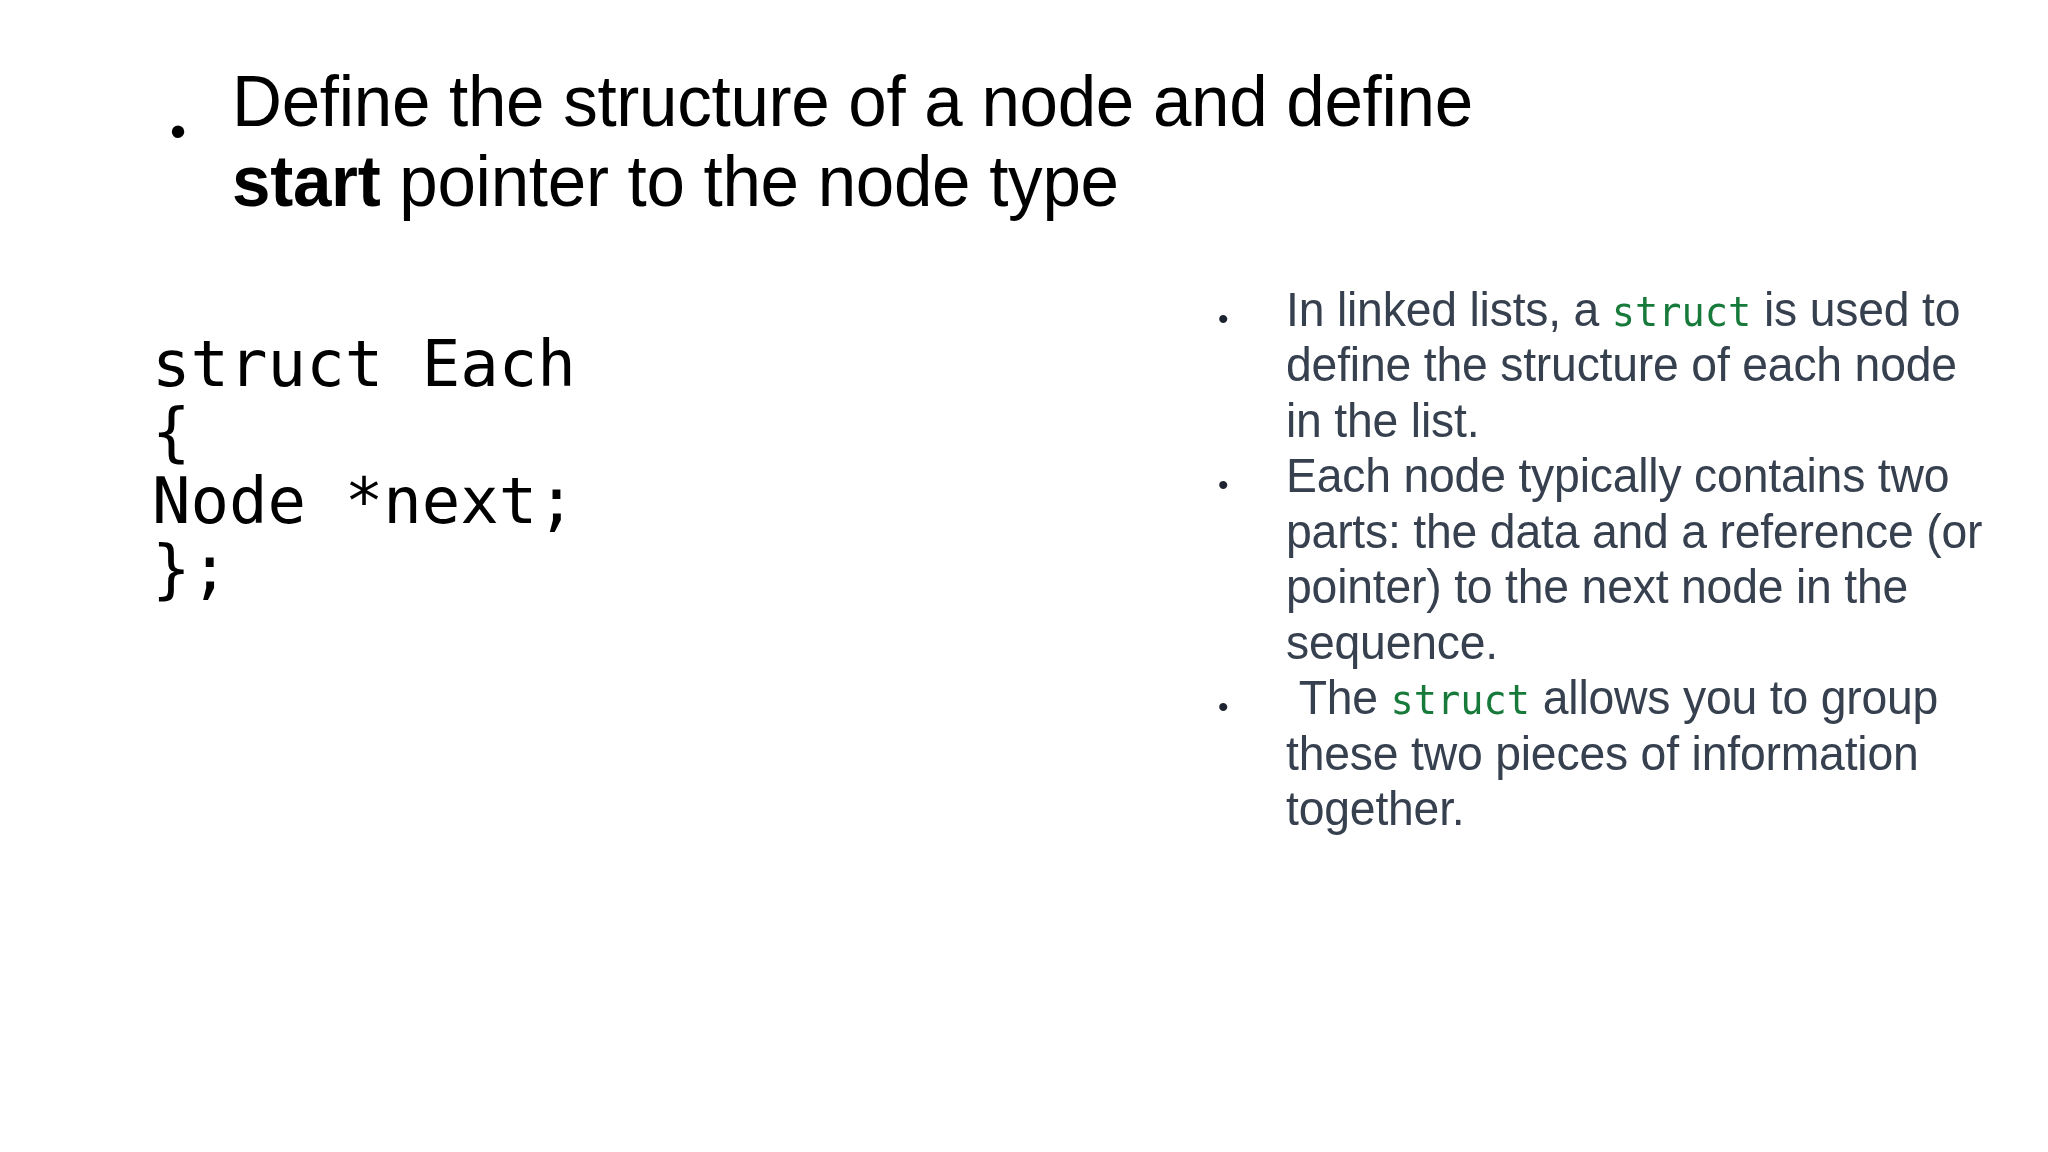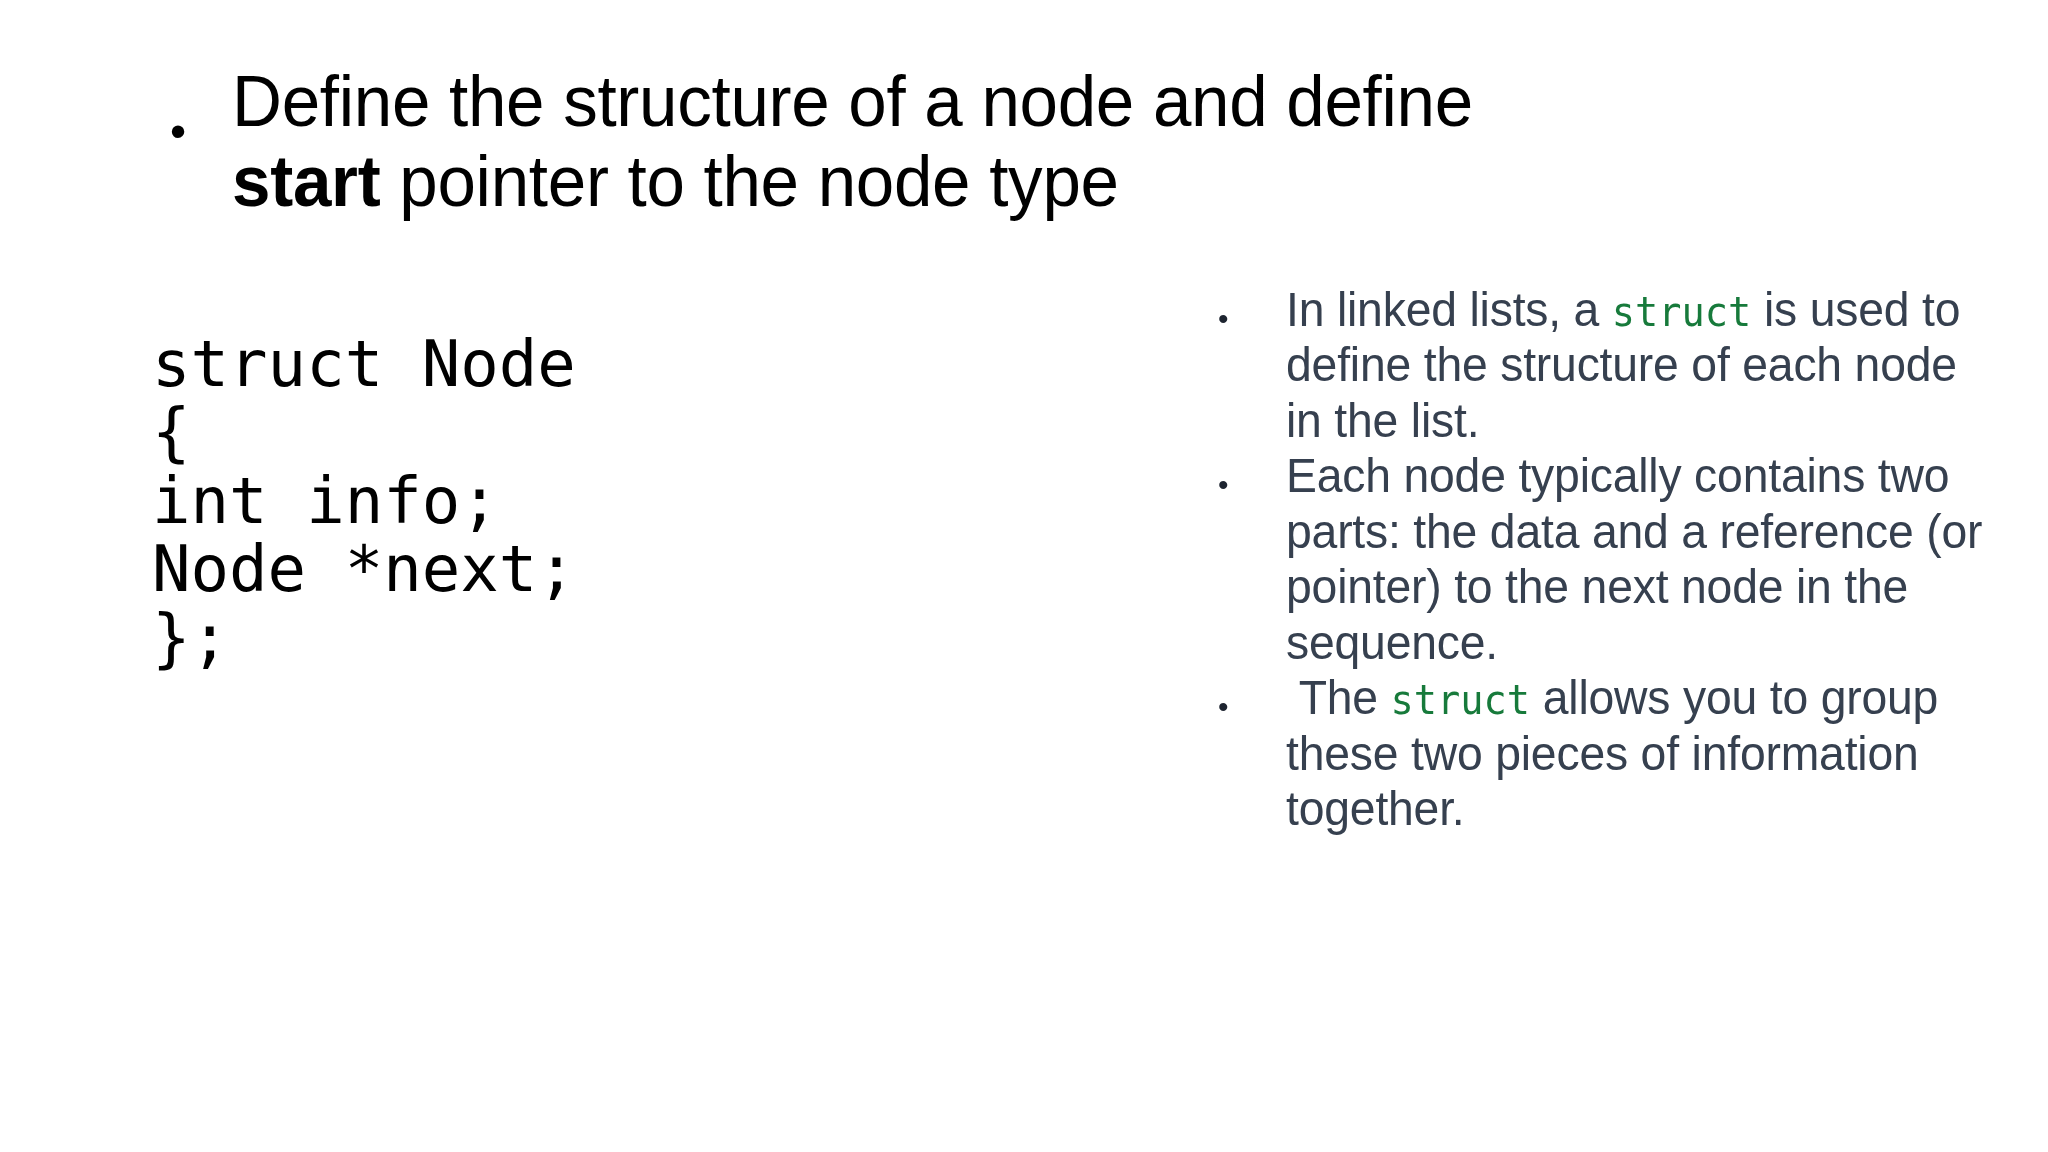--- a/index.html
+++ b/index.html
@@ -119,23 +119,22 @@
 
   <div id="title-block">
     <div class="title-row">
       <div class="title-bullet">•</div>
       <div class="title-text"><span>Define the structure of a node and define</span>
 <span class="b">start</span><span> pointer to the node type</span></div>
     </div>
   </div>
 
   <div id="code-block">
-    <div class="code-line">struct Node</div>
+    <div class="code-line">struct Each</div>
     <div class="code-line">{</div>
-    <div class="code-line">int info;</div>
     <div class="code-line">Node *next;</div>
     <div class="code-line">};</div>
   </div>
 
   <div id="right-col">
 
     <div class="rb-row">
       <div class="rb-bullet">•</div>
       <div class="rb-text"><span>In linked lists, a </span><span class="kw">struct</span><span> is used to define the structure of each node in the list.</span></div>
     </div>

